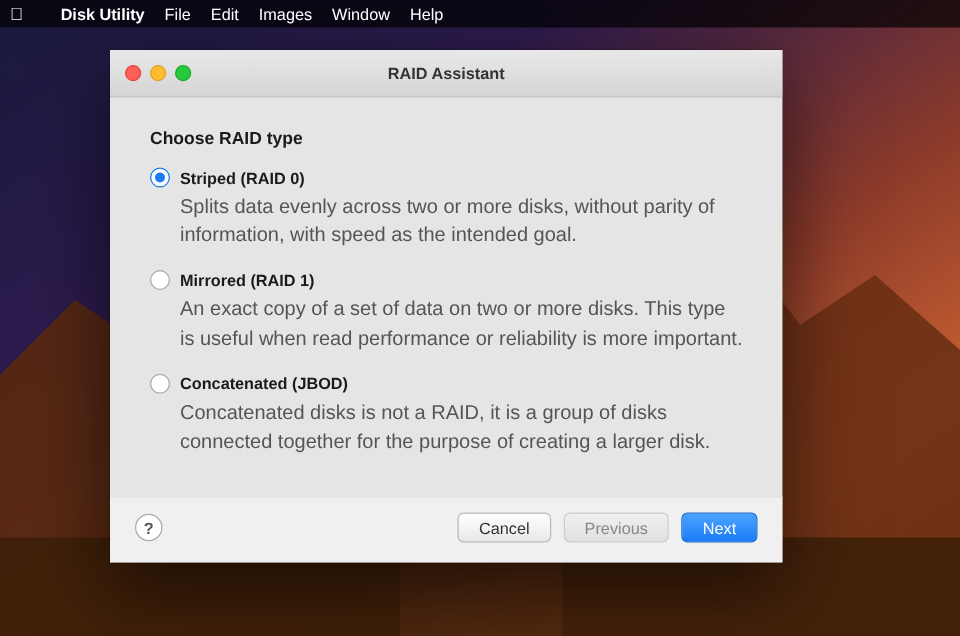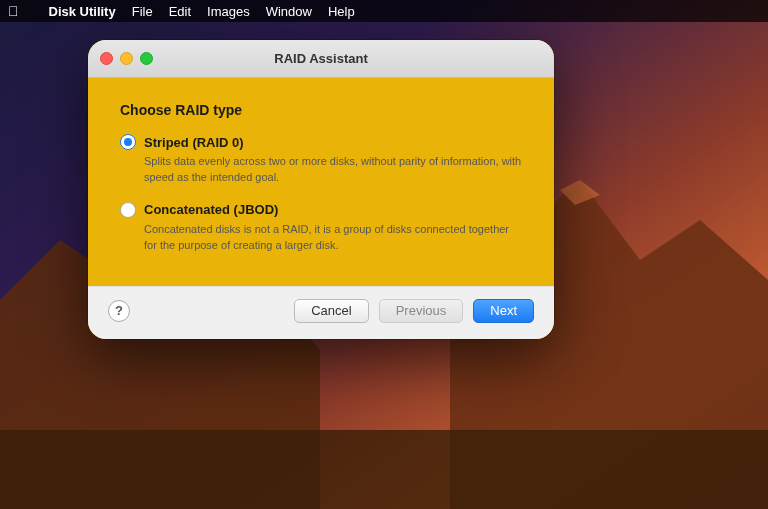--- a/index.html
+++ b/index.html
@@ -54,23 +54,23 @@
     .apple-icon {
       font-size: 14px;
       color: white;
     }
 
     
     .dialog {
       position: absolute;
       top: 40px;
       left: 88px;
-      width: 466px;
-      background: #eab308;
-      border-radius: 18px;
+      width: 538px;
+      background: #e5e5e5;
+      border-radius: 0;
       box-shadow: 0 20px 60px rgba(0,0,0,0.6), 0 0 0 0.5px rgba(0,0,0,0.3);
       overflow: hidden;
     }
 
     
     .title-bar {
       background: linear-gradient(to bottom, #e8e8e8, #d5d5d5);
       height: 38px;
       display: flex;
       align-items: center;
@@ -159,21 +159,21 @@
       background: #1b7cf5;
     }
 
     .radio-option-title {
       font-size: 13px;
       font-weight: 700;
       color: #1a1a1a;
     }
 
     .radio-option-desc {
-      font-size: 11px;
+      font-size: 16px;
       color: #555;
       line-height: 1.45;
       padding-left: 24px;
     }
 
     
     .dialog-bottom {
       display: flex;
       align-items: center;
       justify-content: space-between;
@@ -297,20 +297,27 @@
     <div class="radio-option">
       <div class="radio-label-row">
         <div class="radio-input selected">
           <div class="radio-dot"></div>
         </div>
         <span class="radio-option-title">Striped (RAID 0)</span>
       </div>
       <div class="radio-option-desc">Splits data evenly across two or more disks, without parity of information, with speed as the intended goal.</div>
     </div>
 
+    <div class="radio-option">
+      <div class="radio-label-row">
+        <div class="radio-input"></div>
+        <span class="radio-option-title">Mirrored (RAID 1)</span>
+      </div>
+      <div class="radio-option-desc">An exact copy of a set of data on two or more disks. This type is useful when read performance or reliability is more important.</div>
+    </div>
 
     <div class="radio-option">
       <div class="radio-label-row">
         <div class="radio-input"></div>
         <span class="radio-option-title">Concatenated (JBOD)</span>
       </div>
       <div class="radio-option-desc">Concatenated disks is not a RAID, it is a group of disks connected together for the purpose of creating a larger disk.</div>
     </div>
   </div>
 

